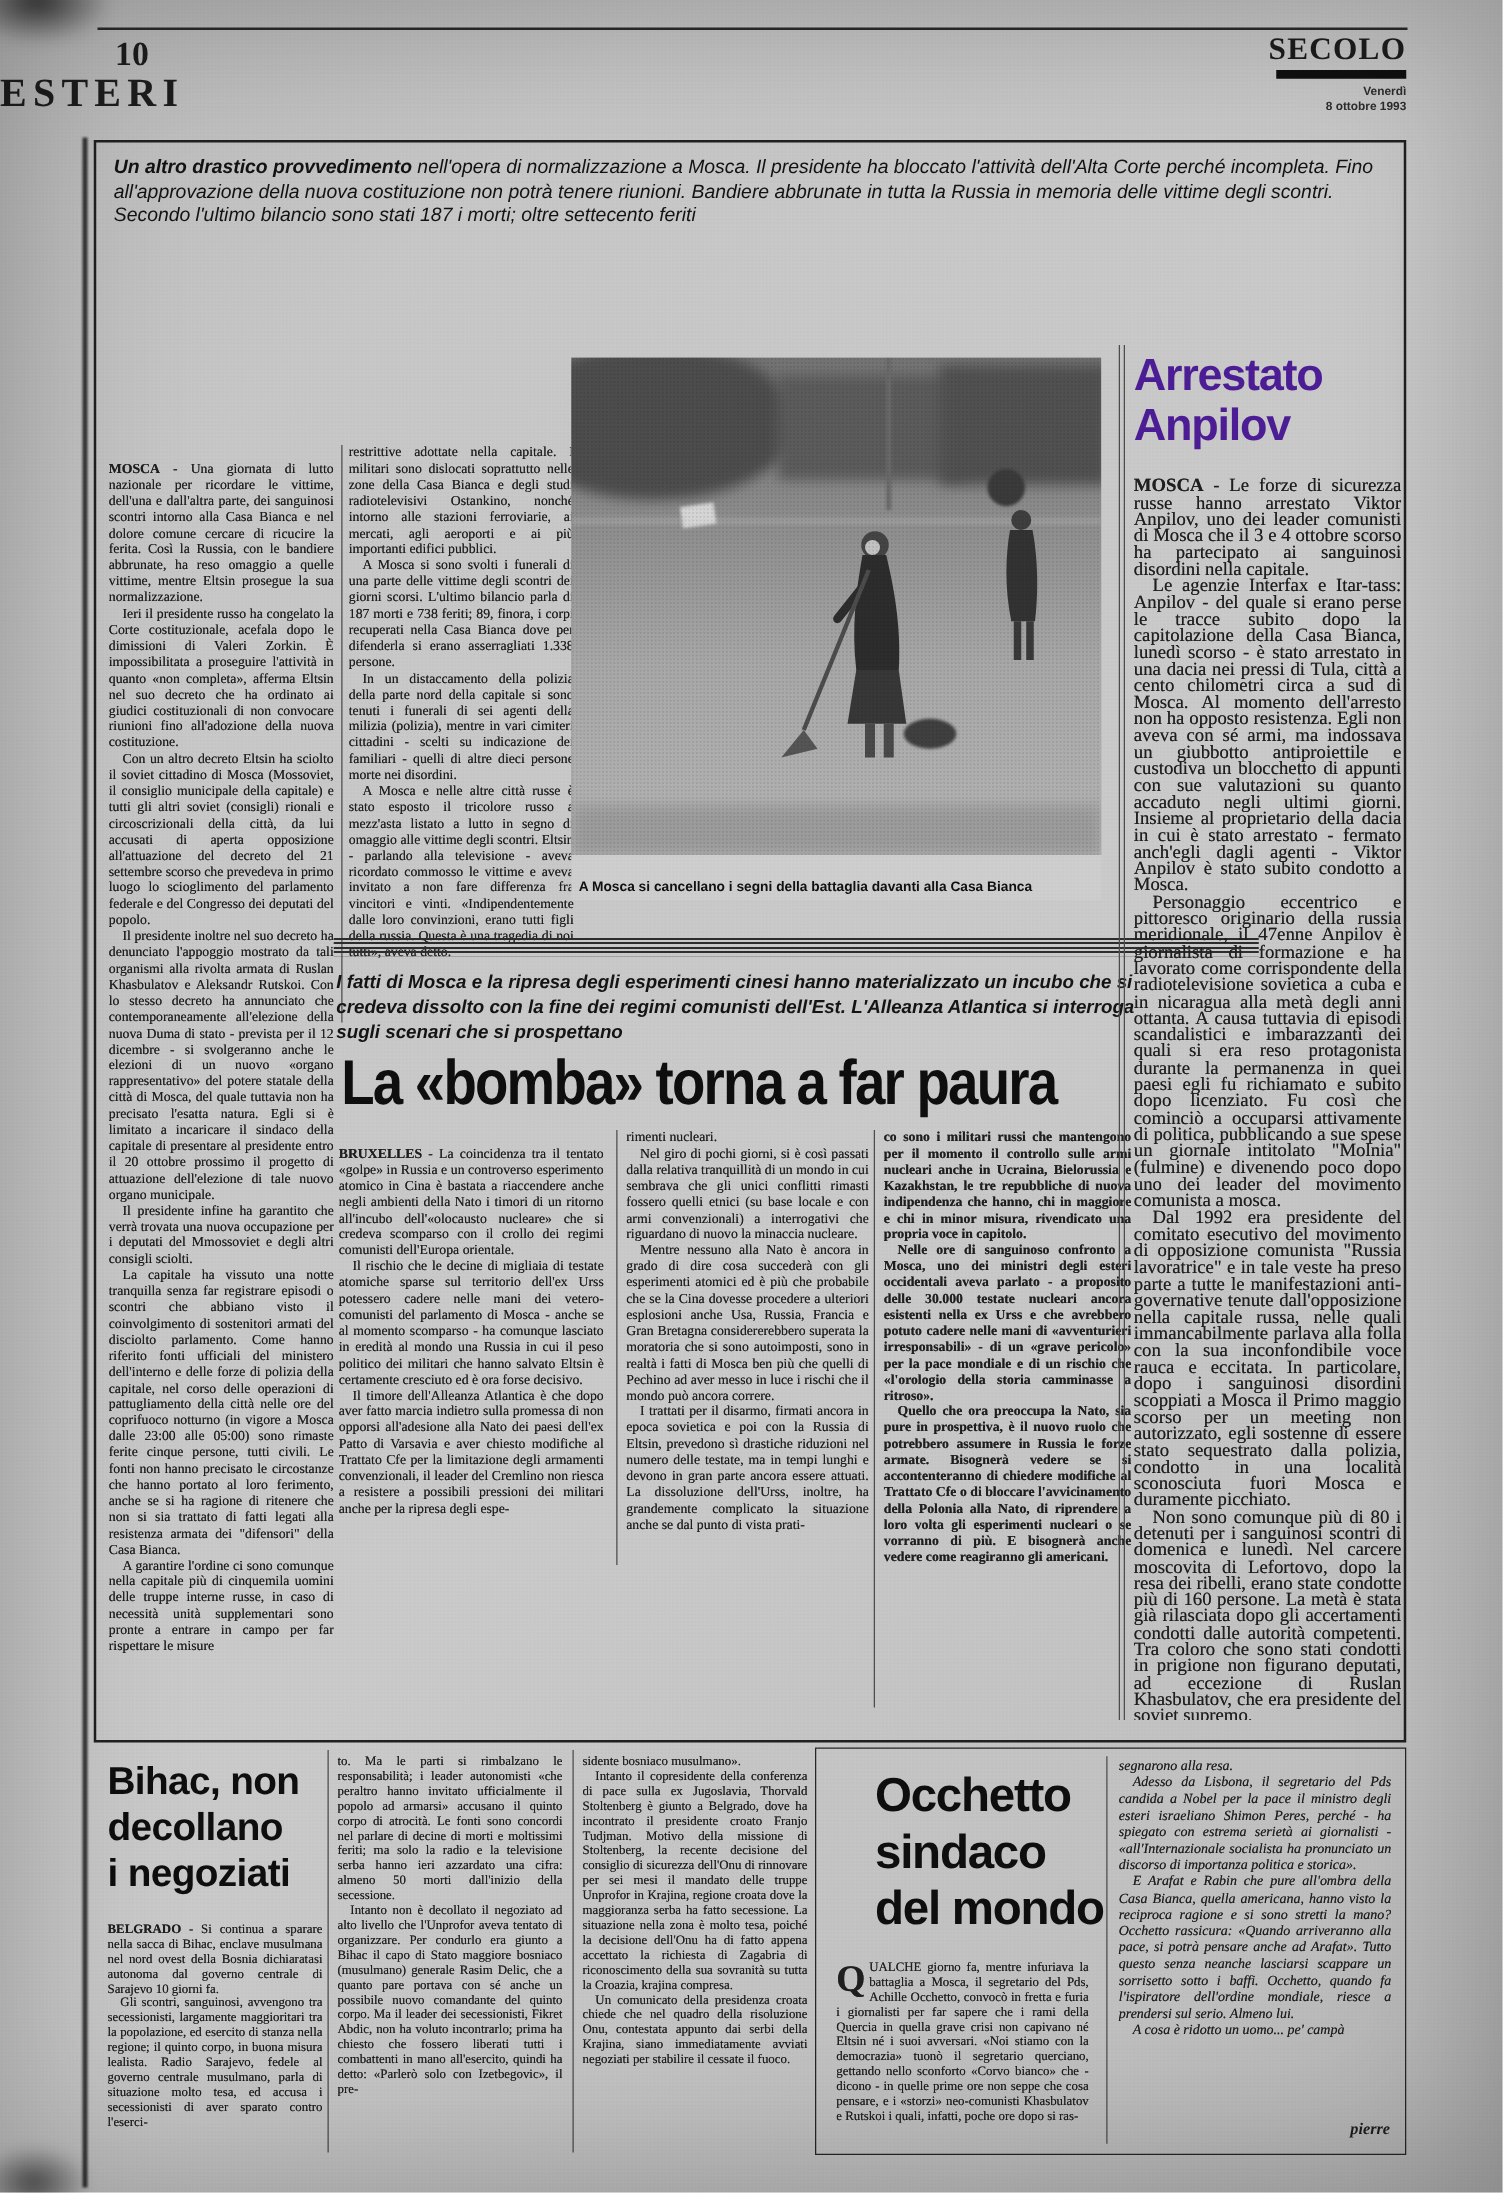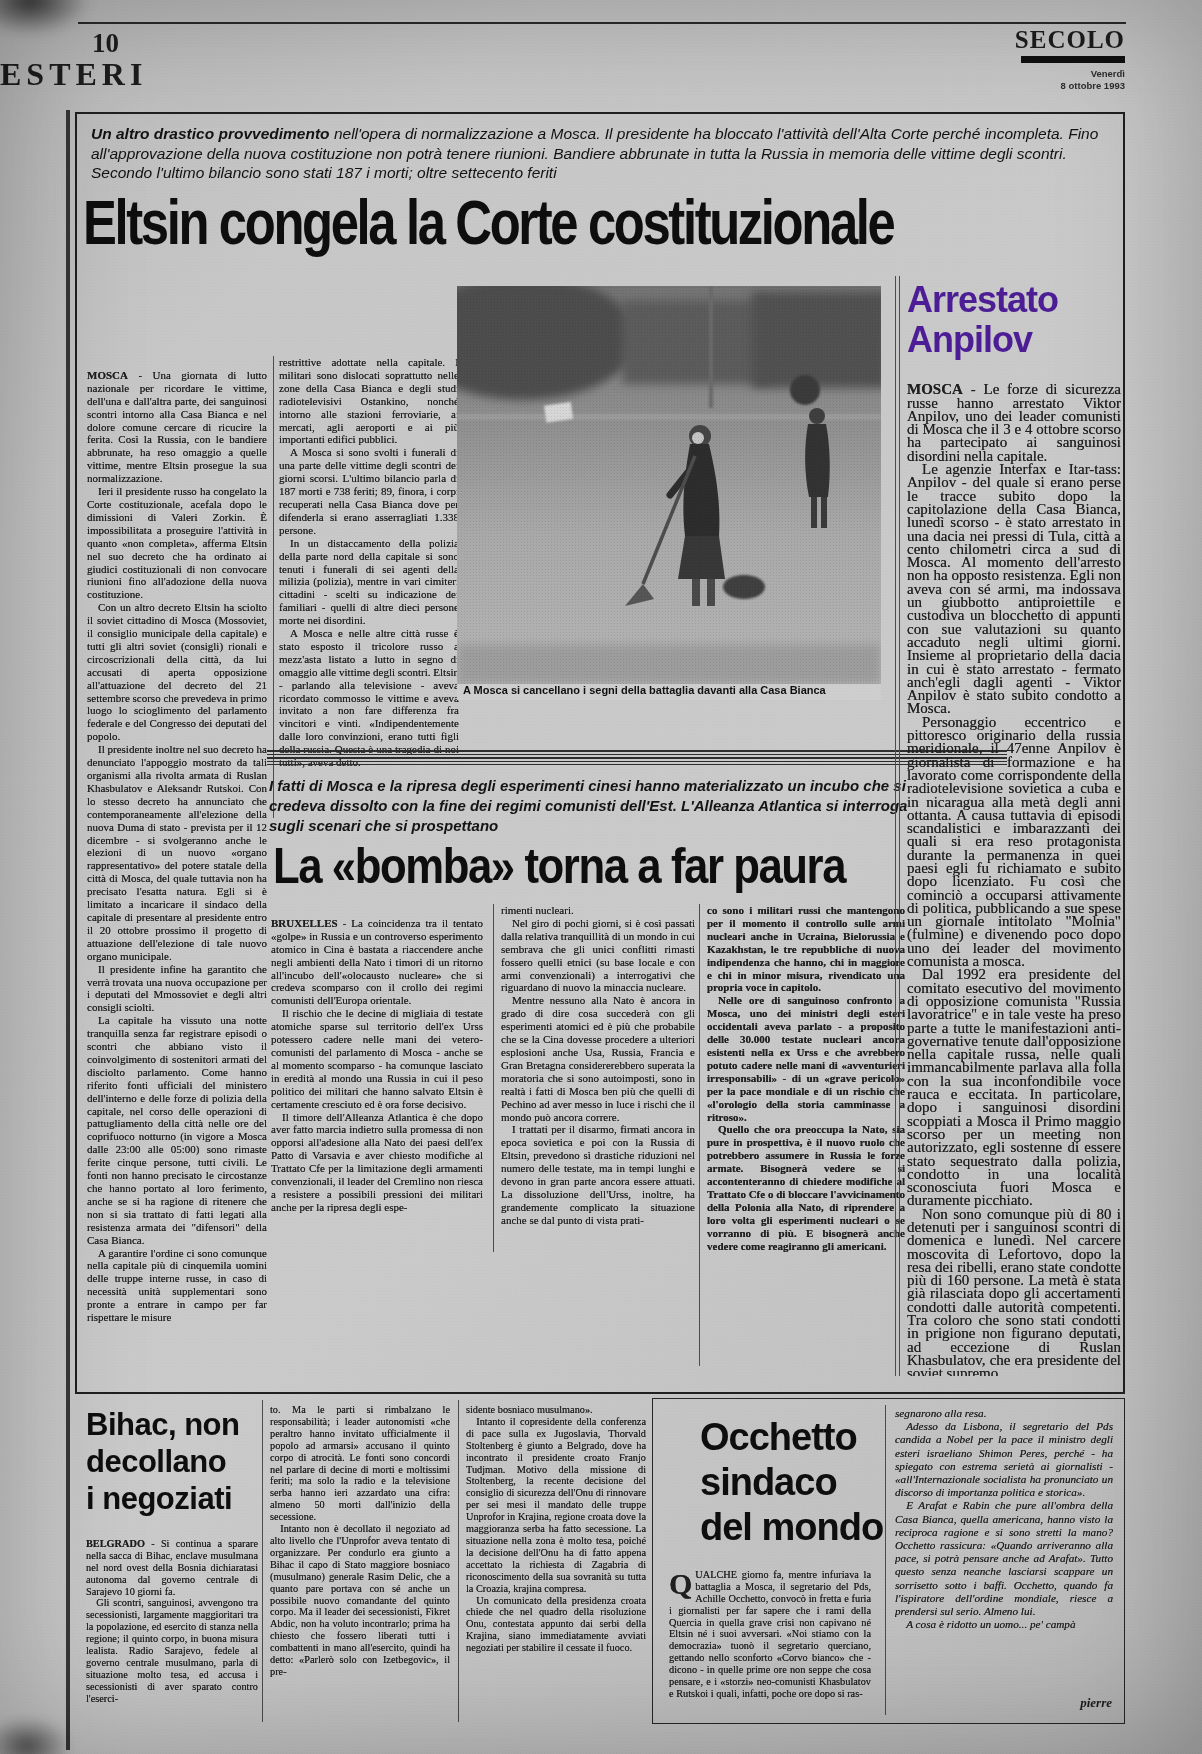--- a/index.html
+++ b/index.html
@@ -38,21 +38,21 @@
   .serif-col b{font-weight:700;}
   .serif-col.small{font-size:10.3px;line-height:11.9px;}
   .serif-col.ital{font-style:italic;font-size:11.2px;line-height:13.2px;}
   .vrule{width:1px;background:#4c4c4c;}
   .vrule.dbl{width:3px;border-left:1px solid #4c4c4c;border-right:1px solid #4c4c4c;background:transparent;}
   
   .photo-block{left:380px;top:172px;width:424px;}
   .photo-img{width:424px;height:398px;display:block;position:relative;overflow:hidden;background:#9a9a9a;}
   .photo-img .halftone{position:absolute;inset:0;
         background-image:radial-gradient(rgba(0,0,0,.10) 1px,transparent 1px);background-size:3px 3px;}
-  .photo-caption{width:412px;padding:0 6px 3px;background:#cecece;
+  .photo-caption{width:412px;padding:20px 6px 3px;background:#cecece;
                  font:700 11px/13px "Liberation Sans",sans-serif;color:#101010;}
   .sep-rules{left:190px;top:636px;width:740px;height:15px;
              background:repeating-linear-gradient(to bottom,#2d2d2d 0 1.6px,transparent 1.6px 3.6px);}
   
   .bomb-standfirst{left:192px;top:662px;width:676px;
                    font:italic 700 15px/20px "Liberation Sans",sans-serif;color:#141414;}
   .bomb-headline{left:196px;top:726px;white-space:nowrap;}
   .bomb-headline span{display:inline-block;font:700 46px/1 "Liberation Sans",sans-serif;
                       letter-spacing:-1.5px;color:#0e0e0e;transform:scale(.95,1.1);transform-origin:left top;}
   
@@ -81,23 +81,20 @@
     <div>Venerdì</div>
     <div>8 ottobre 1993</div>
   </div>
 
   <div class="abs main-frame">
 
     <div class="abs standfirst">
       <b>Un altro drastico provvedimento</b><span> nell'opera di normalizzazione a Mosca. Il presidente ha bloccato l'attività dell'Alta Corte perché incompleta. Fino all'approvazione della nuova costituzione non potrà tenere riunioni. Bandiere abbrunate in tutta la Russia in memoria delle vittime degli scontri. Secondo l'ultimo bilancio sono stati 187 i morti; oltre settecento feriti</span>
     </div>
 
-    <div class="abs main-headline">
-      <span>Eltsin congela la Corte costituzionale</span>
-    </div>
 
     <div class="abs serif-col" style="left:10px;top:242px;width:180px;height:1022px;">
       <b>MOSCA</b><span> - Una giornata di lutto nazionale per ricordare le vittime, dell'una e dall'altra parte, dei sanguinosi scontri intorno alla Casa Bianca e nel dolore comune cercare di ricucire la ferita. Così la Russia, con le bandiere abbrunate, ha reso omaggio a quelle vittime, mentre Eltsin prosegue la sua normalizzazione.
  Ieri il presidente russo ha congelato la Corte costituzionale, acefala dopo le dimissioni di Valeri Zorkin. È impossibilitata a proseguire l'attività in quanto «non completa», afferma Eltsin nel suo decreto che ha ordinato ai giudici costituzionali di non convocare riunioni fino all'adozione della nuova costituzione.
  Con un altro decreto Eltsin ha sciolto il soviet cittadino di Mosca (Mossoviet, il consiglio municipale della capitale) e tutti gli altri soviet (consigli) rionali e circoscrizionali della città, da lui accusati di aperta opposizione all'attuazione del decreto del 21 settembre scorso che prevedeva in primo luogo lo scioglimento del parlamento federale e del Congresso dei deputati del popolo.
  Il presidente inoltre nel suo decreto ha denunciato l'appoggio mostrato da tali organismi alla rivolta armata di Ruslan Khasbulatov e Aleksandr Rutskoi. Con lo stesso decreto ha annunciato che contemporaneamente all'elezione della nuova Duma di stato - prevista per il 12 dicembre - si svolgeranno anche le elezioni di un nuovo «organo rappresentativo» del potere statale della città di Mosca, del quale tuttavia non ha precisato l'esatta natura. Egli si è limitato a incaricare il sindaco della capitale di presentare al presidente entro il 20 ottobre prossimo il progetto di attuazione dell'elezione di tale nuovo organo municipale.
  Il presidente infine ha garantito che verrà trovata una nuova occupazione per i deputati del Mmossoviet e degli altri consigli sciolti.
  La capitale ha vissuto una notte tranquilla senza far registrare episodi o scontri che abbiano visto il coinvolgimento di sostenitori armati del disciolto parlamento. Come hanno riferito fonti ufficiali del ministero dell'interno e delle forze di polizia della capitale, nel corso delle operazioni di pattugliamento della città nelle ore del coprifuoco notturno (in vigore a Mosca dalle 23:00 alle 05:00) sono rimaste ferite cinque persone, tutti civili. Le fonti non hanno precisato le circostanze che hanno portato al loro ferimento, anche se si ha ragione di ritenere che non si sia trattato di fatti legati alla resistenza armata dei "difensori" della Casa Bianca.
  A garantire l'ordine ci sono comunque nella capitale più di cinquemila uomini delle truppe interne russe, in caso di necessità unità supplementari sono pronte a entrare in campo per far rispettare le misure</span>
     </div>

